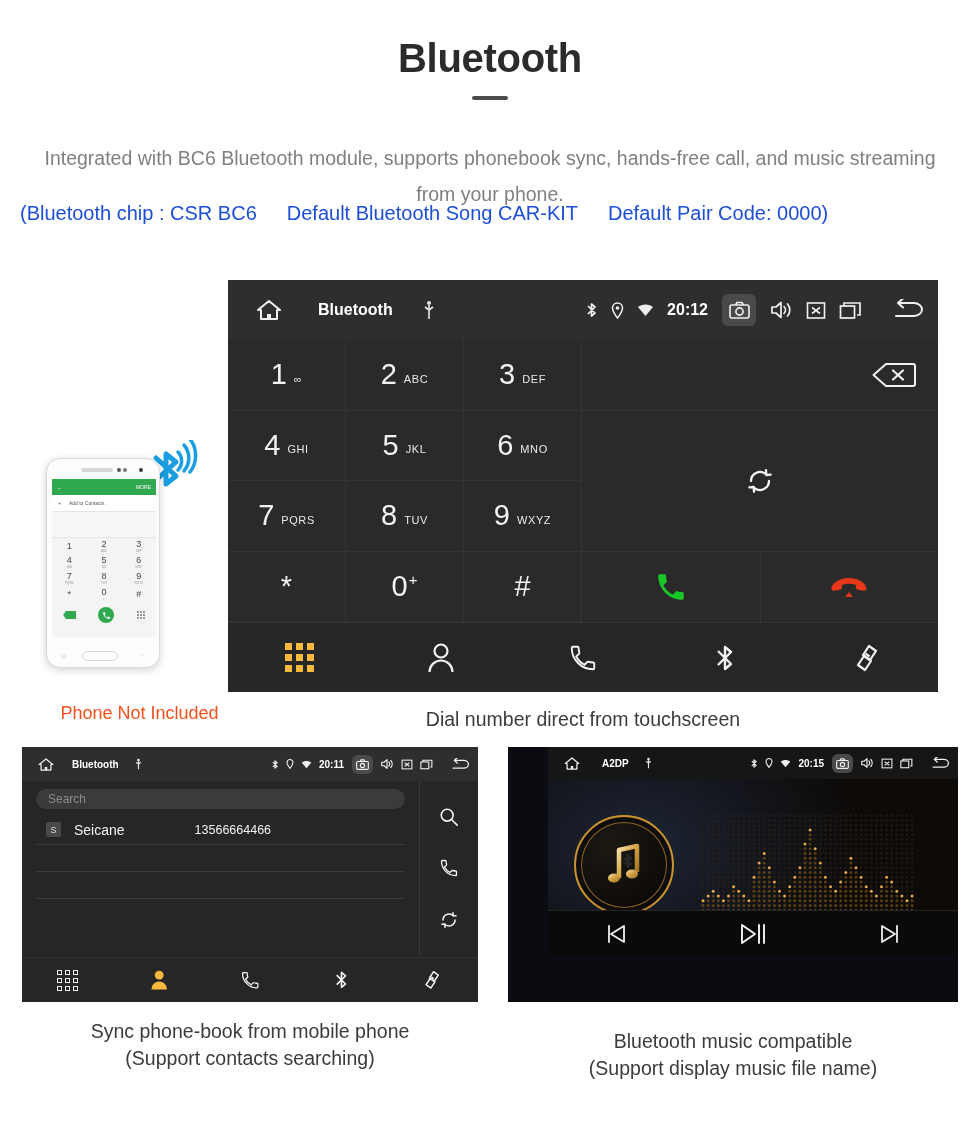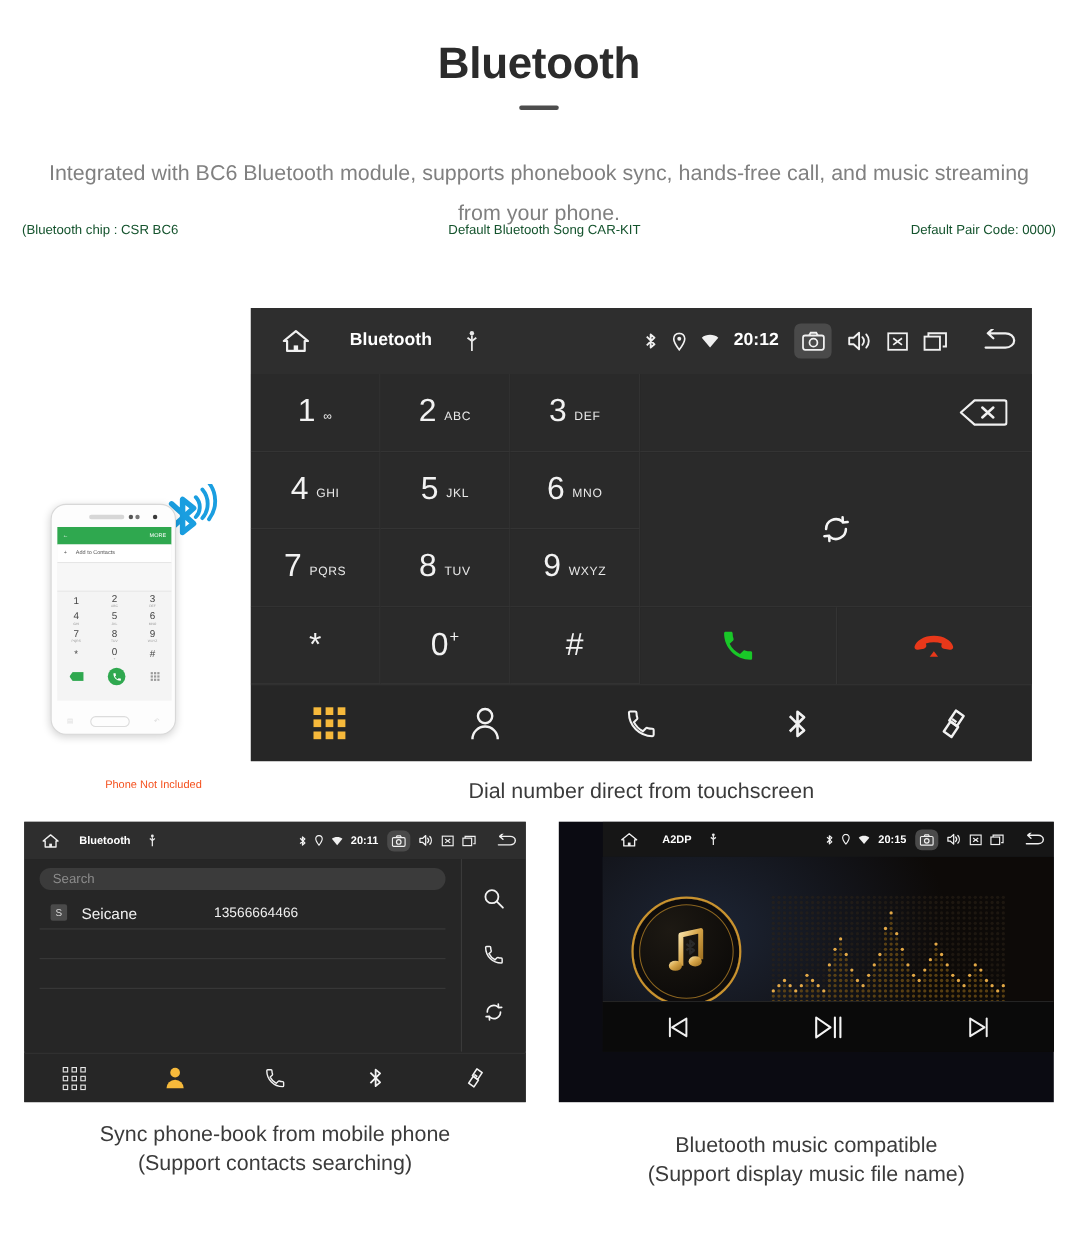--- a/index.html
+++ b/index.html
@@ -21,22 +21,22 @@
   .title-rule {
     position: absolute; top: 96px; left: 472px;
     width: 36px; height: 4px; background: #4d4d4d; border-radius: 2px;
   }
   .subtitle {
     position: absolute; top: 140px; left: 40px; width: 900px;
     text-align: center; font-size: 19.5px; color: #808080; line-height: 36px;
   }
   .specline {
     position: absolute; top: 202px; left: 20px; width: 940px;
-    text-align: center; font-size: 12px; color: #14532d;
-    display: flex; justify-content: space-between; gap: 30px; white-space: nowrap;
+    text-align: center; font-size: 20px; color: #1d4ed8;
+    display: flex; justify-content: flex-start; gap: 30px; white-space: nowrap;
   }
 
   
   .screen { position: absolute; background: #262626; overflow: hidden; }
   .statusbar {
     display: flex; align-items: center;
     background: #2e2e2e; color: #fff; width: 100%;
   }
   .sb-home { display:flex; align-items:center; justify-content:center; }
   .sb-title { font-weight: bold; }
@@ -197,21 +197,21 @@
   .phone-home {
     position: absolute; left: 35px; bottom: 6px; width: 36px; height: 10px;
     border: 1.5px solid #dcdcdc; border-radius: 6px;
   }
   .phone-navl { position:absolute; left:14px; bottom:8px; font-size:6px; color:#dcdcdc;}
   .phone-navr { position:absolute; right:14px; bottom:8px; font-size:6px; color:#dcdcdc;}
   .bt-float { position: absolute; left: 96px; top: 0px; width: 60px; height: 56px; }
 
   
   .cap { position: absolute; text-align: center; color: #3b3b3b; font-size: 19.5px; line-height: 27px; }
-  #cap-phone { left: 0px; top: 700px; width: 250px; color: #f4511e; font-size: 10px; padding-left: 29px; }
+  #cap-phone { left: 0px; top: 700px; width: 250px; color: #f4511e; font-size: 18px; padding-left: 29px; }
   #cap-main  { left: 228px; top: 706px; width: 710px; }
   #cap-pb    { left: 10px;  top: 1018px; width: 480px; }
   #cap-mu    { left: 500px; top: 1012px; width: 466px; margin-top: 16px; }
 </style>
 </head>
 <body>
 
 <div class="page">
 
   <div class="title">Bluetooth</div>

